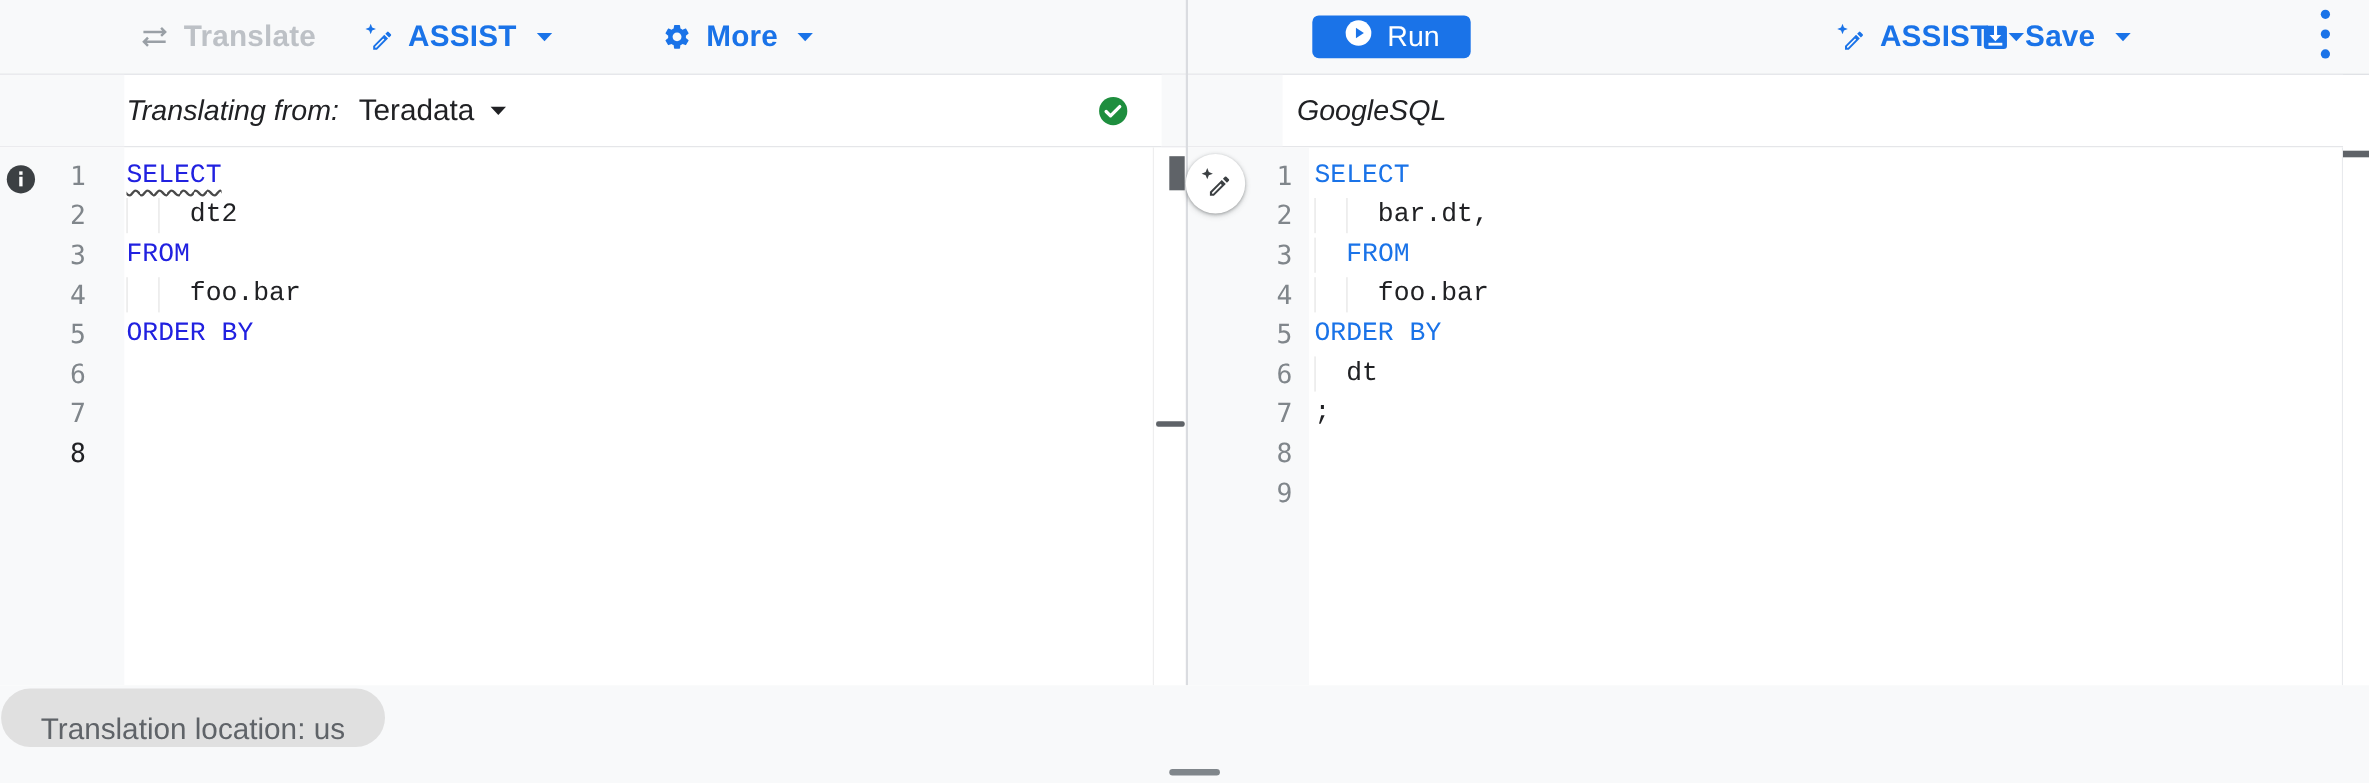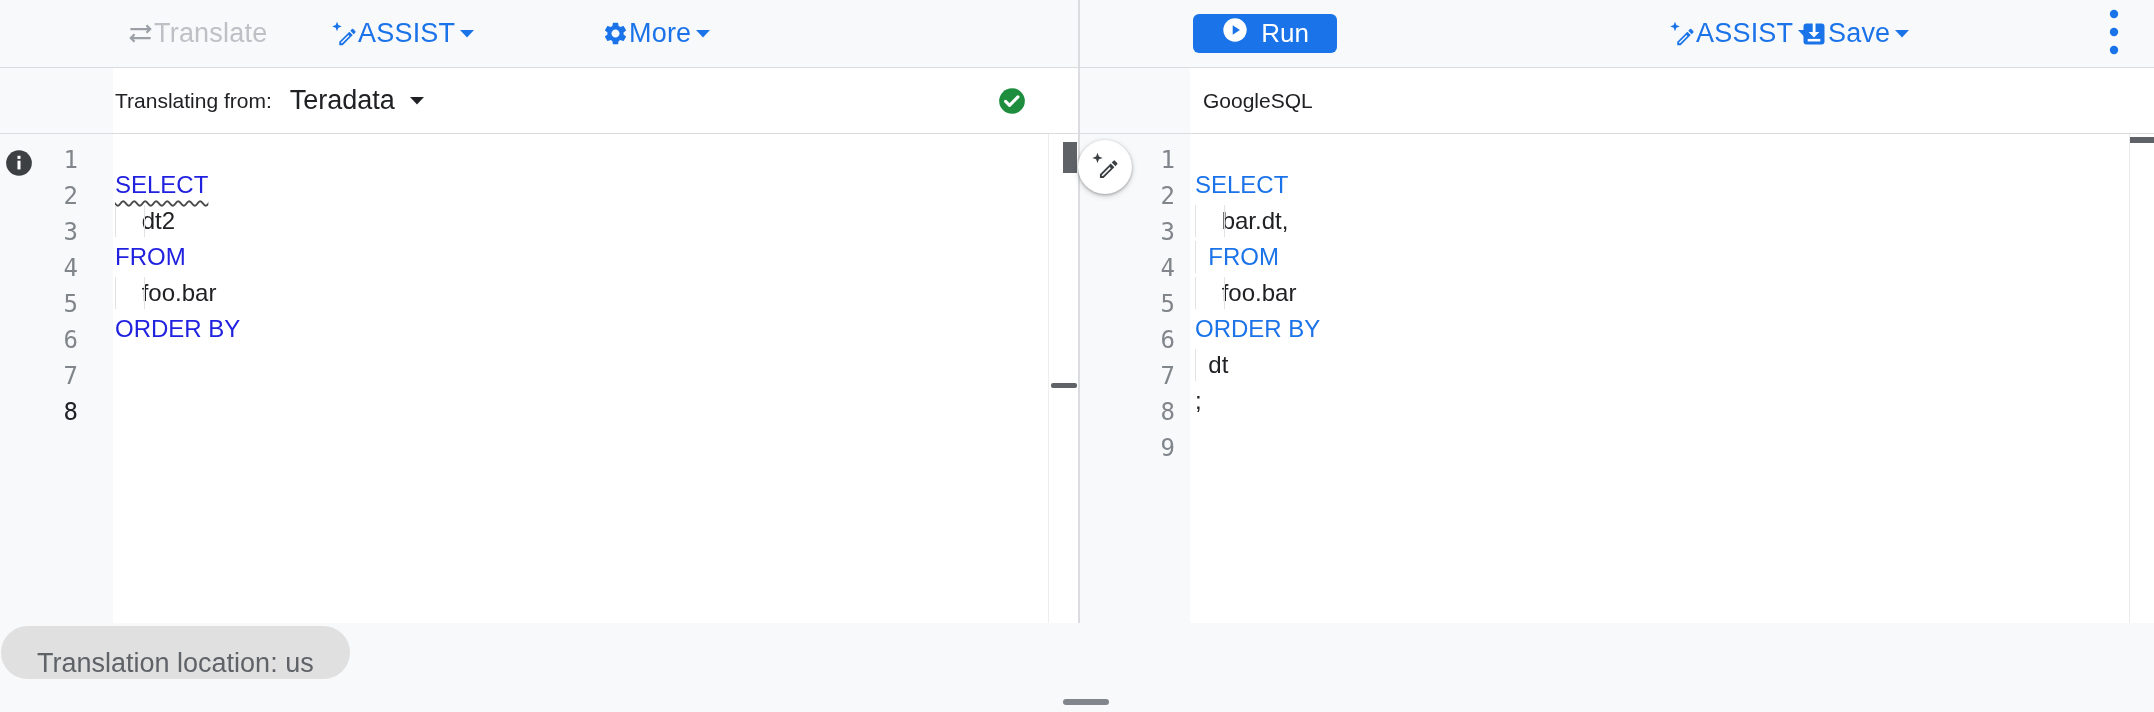--- a/index.html
+++ b/index.html
@@ -4,64 +4,64 @@
 <style>
   html,body{margin:0;padding:0;background:#fff;}
   .app{
     position:relative;width:2154px;height:712px;overflow:hidden;
     font-family:"Liberation Sans",sans-serif;background:#fff;
     -webkit-font-smoothing:antialiased;
   }
   
   .toolbar{position:absolute;left:0;top:0;width:2154px;height:67px;
     background:#f8f9fa;border-bottom:1px solid #dadce0;}
-  .tbtn{position:absolute;top:0;height:67px;display:flex;align-items:center;
-    font-size:27px;font-weight:400;color:#1a73e8;cursor:pointer;letter-spacing:.2px;}
+  .tbtn{position:absolute;top:0;height:67px;display:flex;align-items:center;gap:13px;
+    font-size:27px;font-weight:700;color:#1a73e8;cursor:pointer;letter-spacing:.2px;}
   .tbtn svg{display:block;}
   .tbtn.disabled{color:#bdc1c6;cursor:default;}
   .caret{margin-left:4px;}
   #btn-translate{left:127px;}
   #btn-assist-left{left:330px;}
   #btn-more{left:602px;align-items:center;}
   #btn-run{position:absolute;left:1193px;top:14px;width:144px;height:39px;border:none;
     background:#1a73e8;border-radius:6px;display:flex;align-items:center;justify-content:center;
     gap:12px;color:#fff;font-size:26px;font-weight:500;cursor:pointer;
     font-family:"Liberation Sans",sans-serif;}
   #btn-assist-right{left:1668px;}
   #btn-save{left:1800px;}
   #btn-overflow{position:absolute;left:2096px;top:0;width:36px;height:67px;display:flex;
     align-items:center;justify-content:center;cursor:pointer;}
   
   .pane-header{position:absolute;top:68px;height:65px;background:#fff;
     border-bottom:1px solid #dadce0;}
   .pane-header .gutter-cap{position:absolute;left:0;top:0;bottom:0;background:#f8f9fa;}
   #header-left{left:0;width:1078px;}
   #header-left .gutter-cap{width:113px;}
-  #header-right{left:1080px;width:1074px;}
+  #header-right{left:1056px;width:1074px;}
   #header-right .gutter-cap{width:110px;}
   .hdr-row{position:absolute;top:0;height:65px;display:flex;align-items:center;}
-  .hdr-label{font-size:21px;color:#202124;}
+  .hdr-label{font-size:26px;color:#202124;font-style:italic;}
   .dialect{display:flex;align-items:center;gap:14px;margin-left:18px;cursor:pointer;
     font-size:27px;color:#202124;}
   .check-wrap{position:absolute;left:998px;top:19px;width:28px;height:28px;}
   
   .editor{position:absolute;top:134px;height:489px;background:#fff;overflow:hidden;}
   #editor-left{left:0;width:1078px;}
   #editor-right{left:1080px;width:1074px;}
   .gutter{position:absolute;left:0;top:0;bottom:0;background:#f8f9fa;}
   #editor-left .gutter{width:113px;}
   #editor-right .gutter{width:110px;}
   .gutter-nums{position:absolute;top:8px;left:0;right:0;
     font-family:"DejaVu Sans Mono",monospace;font-size:24px;color:#80868b;text-align:right;}
   #editor-left .gutter-nums{padding-right:35px;}
   #editor-right .gutter-nums{padding-right:15px;}
   .ln{height:36px;line-height:36px;}
   .ln.active{color:#202124;}
-  .code{position:absolute;top:8px;font-family:Liberation Sans, sans-serif;font-size:24px;
-    color:#202124;margin-top:25px;}
+  .code{position:absolute;top:8px;font-family:Liberation Mono, monospace;font-size:24px;
+    color:#202124;}
   #editor-left .code{left:113px;right:30px;}
   #editor-right .code{left:113px;right:26px;}
   .code-line{position:relative;height:36px;line-height:36px;white-space:pre;padding-left:2px;}
   .guide{position:absolute;top:2px;bottom:2px;width:1px;background:#e2e2e2;}
   #editor-left .kw{color:#2121e0;}
   #editor-right .kw{color:#1a73e8;}
   .squiggle{text-decoration:underline;text-decoration-style:wavy;text-decoration-color:#4a4a4a;
     text-decoration-thickness:2px;text-underline-offset:7px;}
   .info-badge{position:absolute;left:5px;top:15px;width:28px;height:28px;}
   

